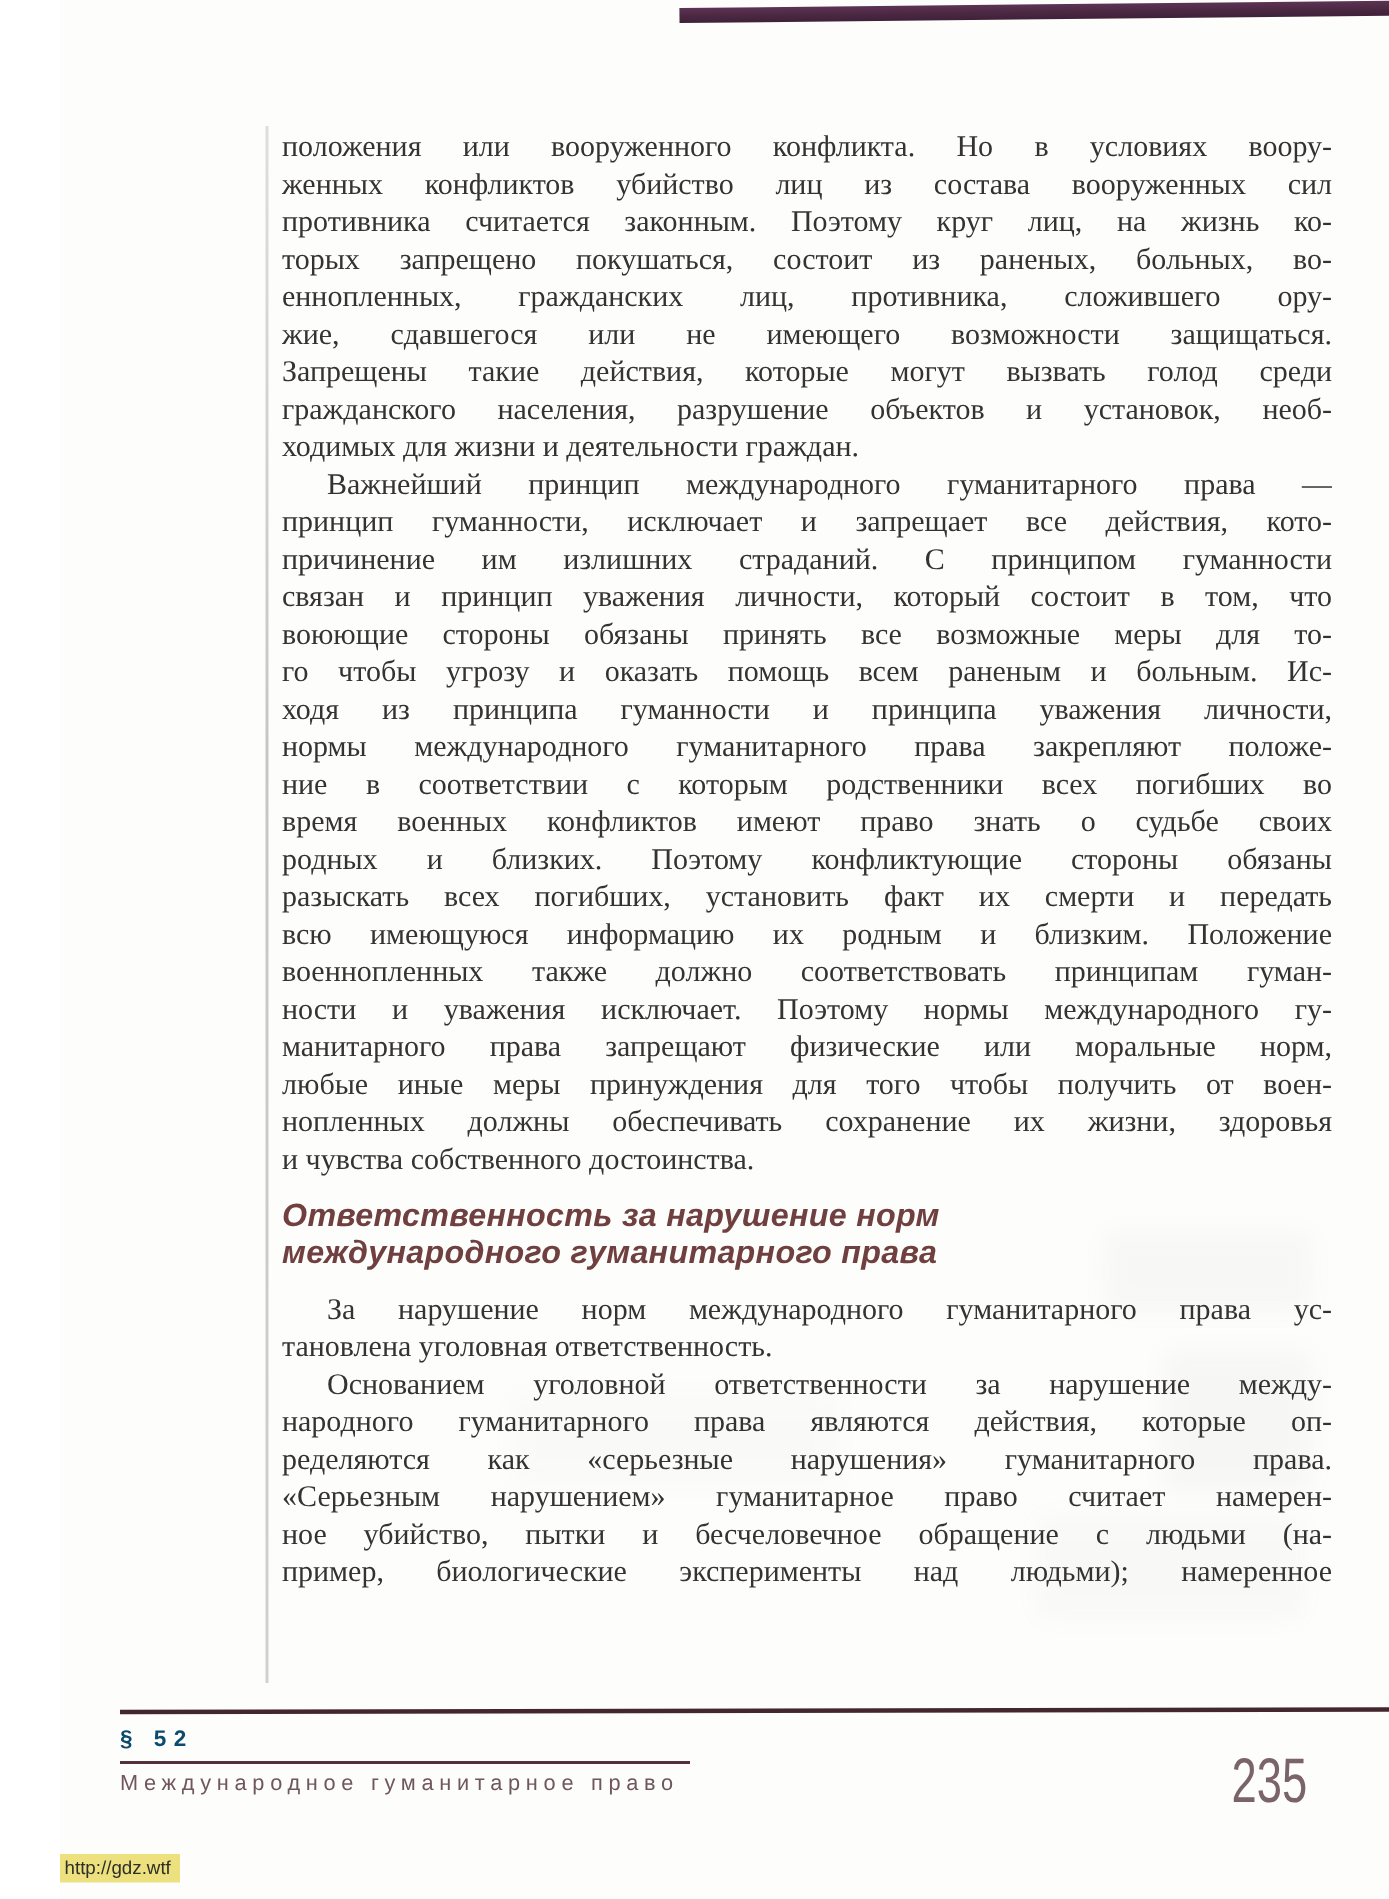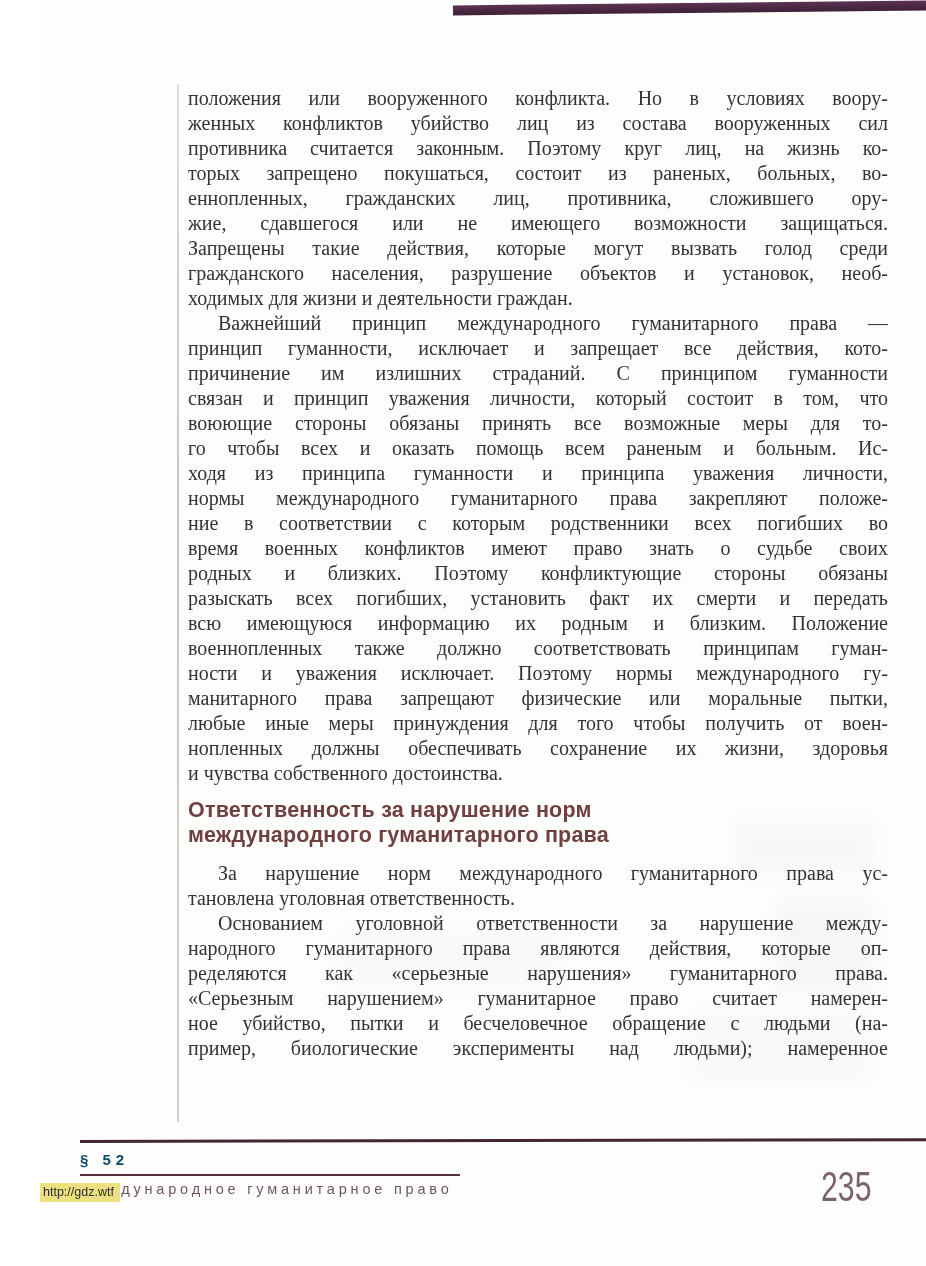--- a/index.html
+++ b/index.html
@@ -32,21 +32,21 @@
   .paragraph .line {
     font-size:20px; line-height:25px; height:25px; overflow:hidden;
     text-align:justify; text-align-last:justify;
   }
   .line.flush { text-align-last:left; }
   .line.indent { text-indent:30px; }
 
   .heading {
     margin-top:12px; margin-bottom:13px;
     font-family:"Liberation Sans","DejaVu Sans",sans-serif;
-    font-weight:bold; color:#6f403f;
+    font-weight:bold; color:#6f403f;font-style:italic;
   }
   .heading .line {
     font-size:21.5px; line-height:25px; height:25px;
     text-align:left; text-align-last:left; letter-spacing:.2px;
   }
 
   
   .rule1 {
     position:absolute; left:40px; top:1139px; width:866px; height:3px;
     background:#43262e; transform:rotate(-0.12deg);
@@ -67,21 +67,21 @@
   }
   .page-number {
     position:absolute; left:781px; top:1166px;
     font-family:"Liberation Sans","DejaVu Sans",sans-serif;
     font-size:42px; line-height:42px; color:#7b6468;
     transform:scaleX(0.72); transform-origin:left top;
   }
 
   
   .watermark {
-    position:absolute; left:0; top:1183px;
+    position:absolute; left:0; top:1236px;
     background:#ece17e; color:#2f2f28;
     font-family:"Liberation Sans","DejaVu Sans",sans-serif;
     font-size:12.5px; line-height:16px; padding:1px 6px 2px 3px;
   }
 
   
   .smudge { position:absolute; background:#98a0a6; border-radius:10px; filter:blur(7px); }
   .smudge.s1 { left:695px; top:820px; width:140px; height:55px; opacity:.05; }
   .smudge.s2 { left:735px; top:900px; width:100px; height:95px; opacity:.06; }
   .smudge.s3 { left:650px; top:1010px; width:180px; height:70px; opacity:.04; }
@@ -111,31 +111,31 @@
         <div class="line">Запрещены такие действия, которые могут вызвать голод среди</div>
         <div class="line">гражданского населения, разрушение объектов и установок, необ-</div>
         <div class="line flush">ходимых для жизни и деятельности граждан.</div>
       </div>
       <div class="paragraph">
         <div class="line indent">Важнейший принцип международного гуманитарного права —</div>
         <div class="line">принцип гуманности, исключает и запрещает все действия, кото-</div>
         <div class="line">причинение им излишних страданий. С принципом гуманности</div>
         <div class="line">связан и принцип уважения личности, который состоит в том, что</div>
         <div class="line">воюющие стороны обязаны принять все возможные меры для то-</div>
-        <div class="line">го чтобы всех и оказать помощь всем раненым и больным. Ис-</div>
+        <div class="line">го чтобы угрозу и оказать помощь всем раненым и больным. Ис-</div>
         <div class="line">ходя из принципа гуманности и принципа уважения личности,</div>
         <div class="line">нормы международного гуманитарного права закрепляют положе-</div>
         <div class="line">ние в соответствии с которым родственники всех погибших во</div>
         <div class="line">время военных конфликтов имеют право знать о судьбе своих</div>
         <div class="line">родных и близких. Поэтому конфликтующие стороны обязаны</div>
         <div class="line">разыскать всех погибших, установить факт их смерти и передать</div>
         <div class="line">всю имеющуюся информацию их родным и близким. Положение</div>
         <div class="line">военнопленных также должно соответствовать принципам гуман-</div>
         <div class="line">ности и уважения исключает. Поэтому нормы международного гу-</div>
-        <div class="line">манитарного права запрещают физические или моральные пытки,</div>
+        <div class="line">манитарного права запрещают физические или моральные норм,</div>
         <div class="line">любые иные меры принуждения для того чтобы получить от воен-</div>
         <div class="line">нопленных должны обеспечивать сохранение их жизни, здоровья</div>
         <div class="line flush">и чувства собственного достоинства.</div>
       </div>
       <h2 class="heading">
         <div class="line">Ответственность за нарушение норм</div>
         <div class="line">международного гуманитарного права</div>
       </h2>
       <div class="paragraph">
         <div class="line indent">За нарушение норм международного гуманитарного права ус-</div>

